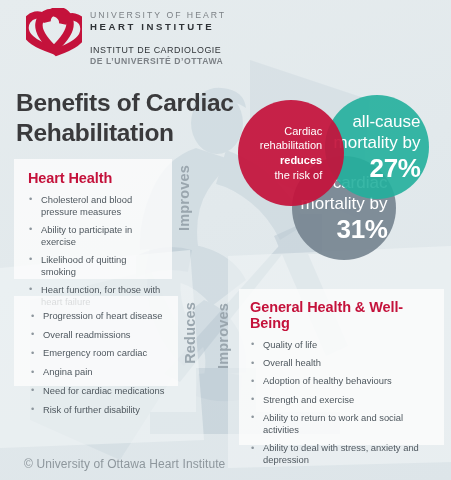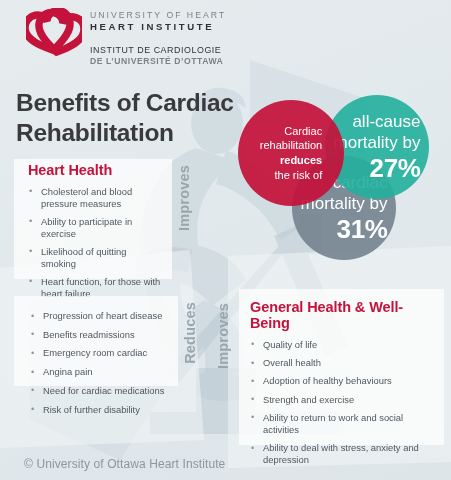--- a/index.html
+++ b/index.html
@@ -163,21 +163,21 @@
   .vlabel-improves-top { left: 176px; top: 165px; }
   .vlabel-reduces      { left: 182px; top: 302px; }
   .vlabel-improves-bot { left: 215px; top: 303px; }
 
   
   .panel {
     position: absolute;
     background: rgba(252, 252, 252, 0.80);
     box-sizing: border-box;
   }
-  .panel-heart    { left: 14px;  top: 159px; width: 158px; height: 120px; padding: 4px 10px 8px 14px; }
+  .panel-heart    { left: 14px;  top: 159px; width: 158px; height: 120px; padding: 12px 10px 8px 14px; }
   .panel-reduces  { left: 14px;  top: 296px; width: 164px; height: 90px; padding: 14px 8px 8px 16px; }
   .panel-general  { left: 239px; top: 289px; width: 205px; height: 156px; padding: 11px 8px 8px 11px; }
 
   .panel-title {
     font-size: 14.5px;
     font-weight: bold;
     color: #c4123b;
     margin: 0 0 7px 0;
     line-height: 1.1;
     letter-spacing: -0.1px;
@@ -320,21 +320,21 @@
       <li>Cholesterol and blood pressure measures</li>
       <li>Ability to participate in exercise</li>
       <li>Likelihood of quitting smoking</li>
       <li>Heart function, for those with heart failure</li>
     </ul>
   </div>
 
   <div class="panel panel-reduces">
     <ul class="bullets">
       <li>Progression of heart disease</li>
-      <li>Benefits readmissions</li>
+      <li>Overall readmissions</li>
       <li>Emergency room cardiac</li>
       <li>Angina pain</li>
       <li>Need for cardiac medications</li>
       <li>Risk of further disability</li>
     </ul>
   </div>
 
   <div class="panel panel-general">
     <div class="panel-title">General Health &amp; Well-Being</div>
     <ul class="bullets">

